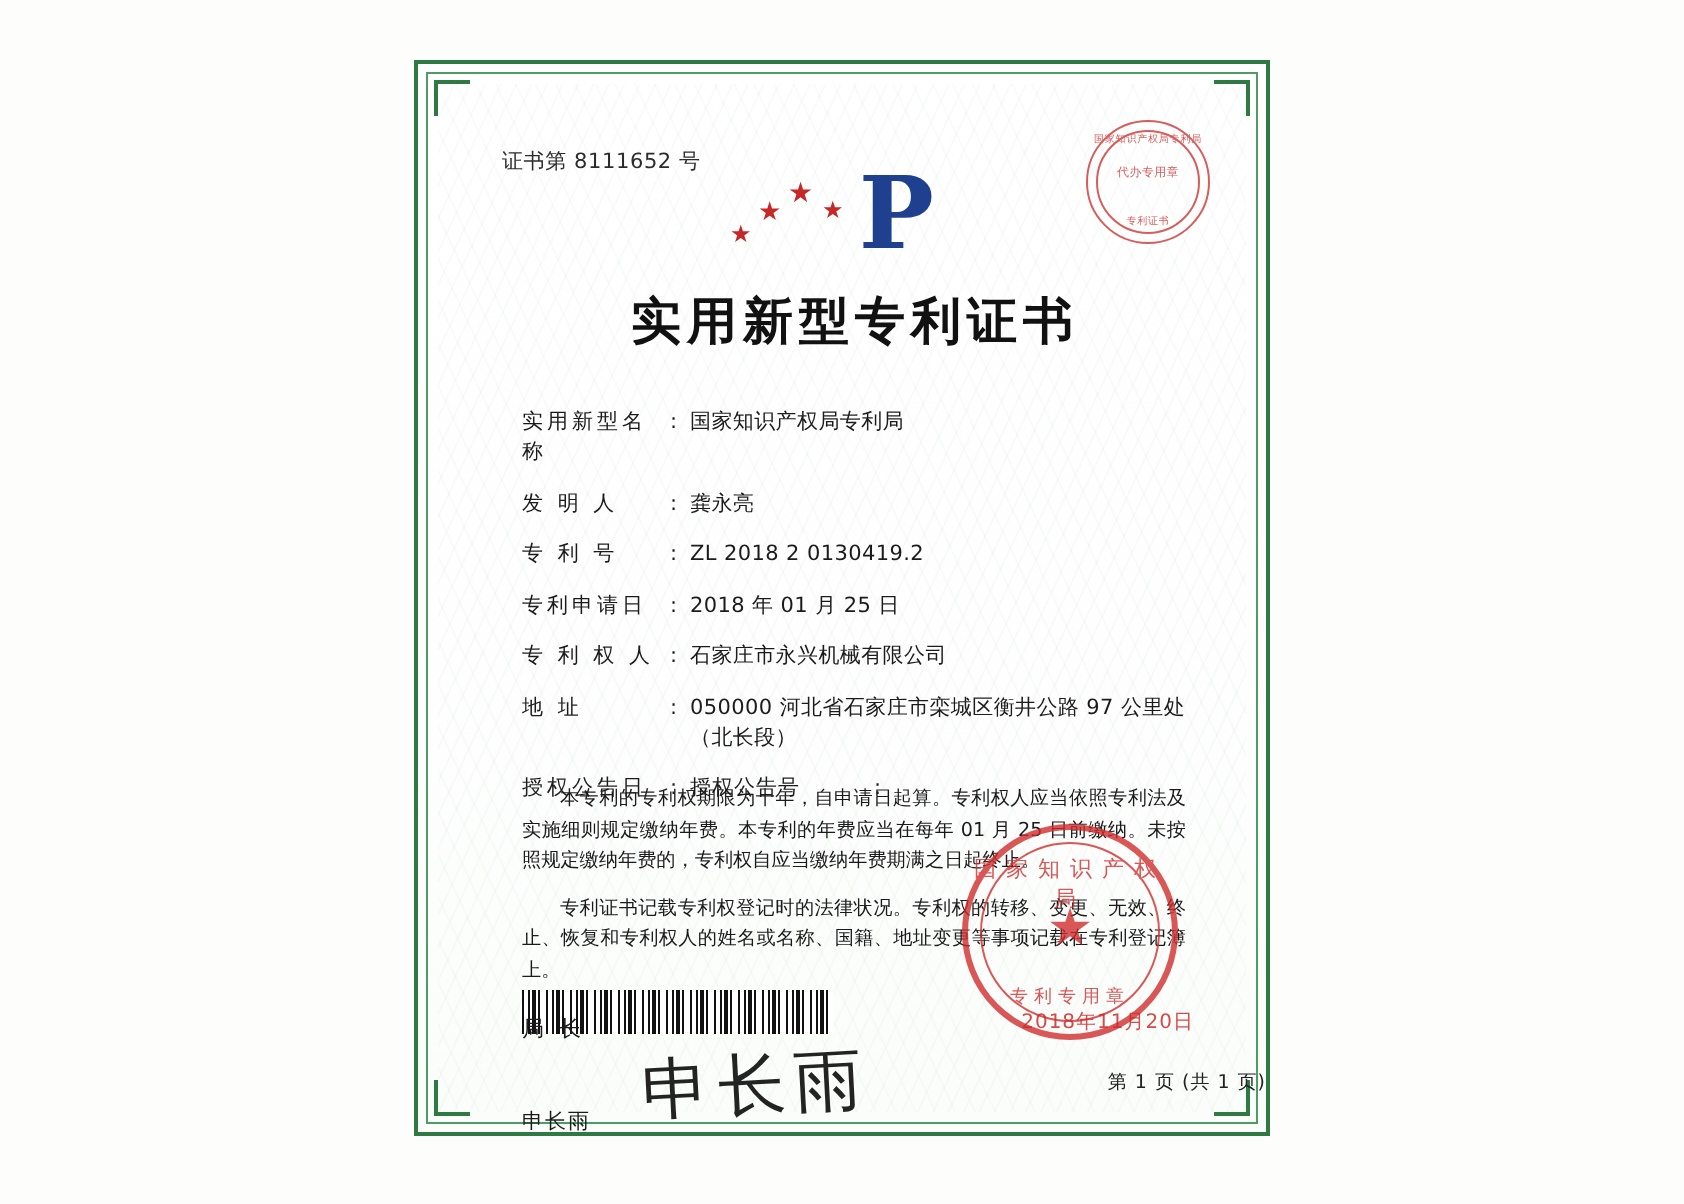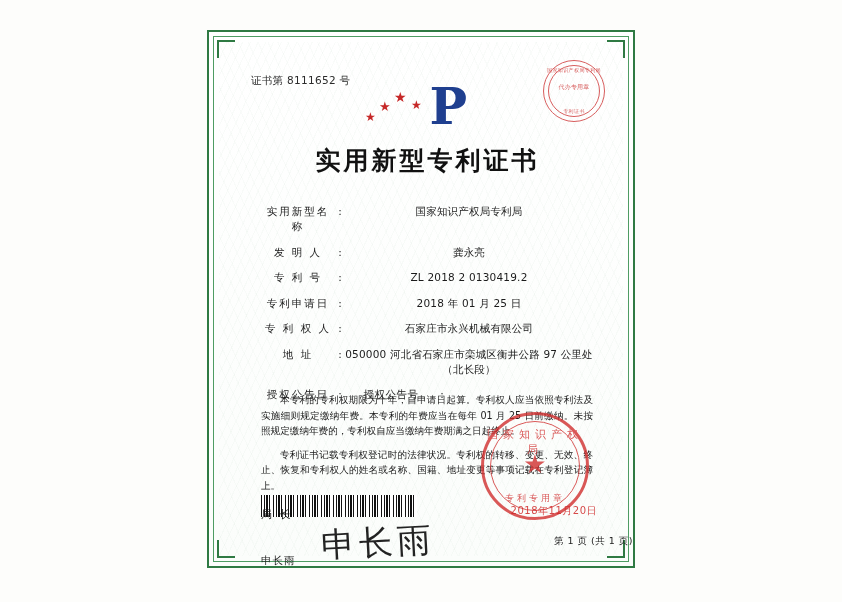--- a/index.html
+++ b/index.html
@@ -164,21 +164,20 @@
     color: #111111;
     margin-left: 13px;
   }
 
   
   .fields {
     position: absolute;
     left: 52px;
     top: 172px;
     right: 40px;
-    text-align: center;
   }
   .field-row {
     display: flex;
     align-items: flex-start;
     margin-bottom: 10.5px;
     font-size: 10.5px;
     line-height: 15px;
     color: #1b1b1b;
   }
   .field-label {

